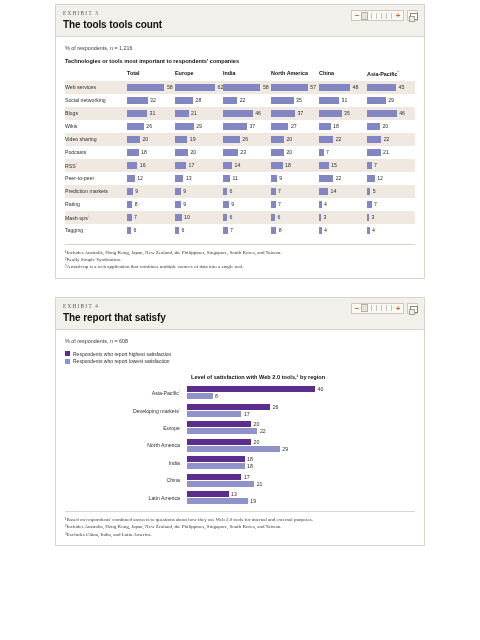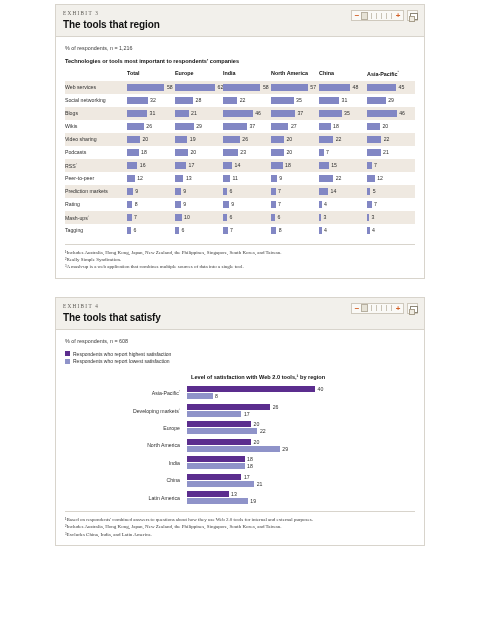--- a/index.html
+++ b/index.html
@@ -205,21 +205,21 @@
 </style>
 </head>
 <body>
 
 <div class="page">
 
   <div class="exhibit">
 
     <div class="ex-head">
       <div class="ex-kicker">EXHIBIT 3</div>
-      <div class="ex-title">The tools that region</div>
+      <div class="ex-title">The tools tools count</div>
 
       <div class="zoom-cluster">
         <div class="zoom-box">
           <span class="zoom-minus">−</span>
           <span class="zoom-track">
             <span class="zoom-handle"></span>
             <span class="zoom-tick"></span>
             <span class="zoom-tick"></span>
             <span class="zoom-tick"></span>
             <span class="zoom-tick"></span>
@@ -733,21 +733,21 @@
         <div class="footnote">²Really Simple Syndication.</div>
         <div class="footnote">³A mash-up is a web application that combines multiple sources of data into a single tool.</div>
       </div>
     </div>
   </div>
 
   <div class="exhibit">
 
     <div class="ex-head">
       <div class="ex-kicker">EXHIBIT 4</div>
-      <div class="ex-title">The tools that satisfy</div>
+      <div class="ex-title">The report that satisfy</div>
 
       <div class="zoom-cluster">
         <div class="zoom-box">
           <span class="zoom-minus">−</span>
           <span class="zoom-track">
             <span class="zoom-handle"></span>
             <span class="zoom-tick"></span>
             <span class="zoom-tick"></span>
             <span class="zoom-tick"></span>
             <span class="zoom-tick"></span>

